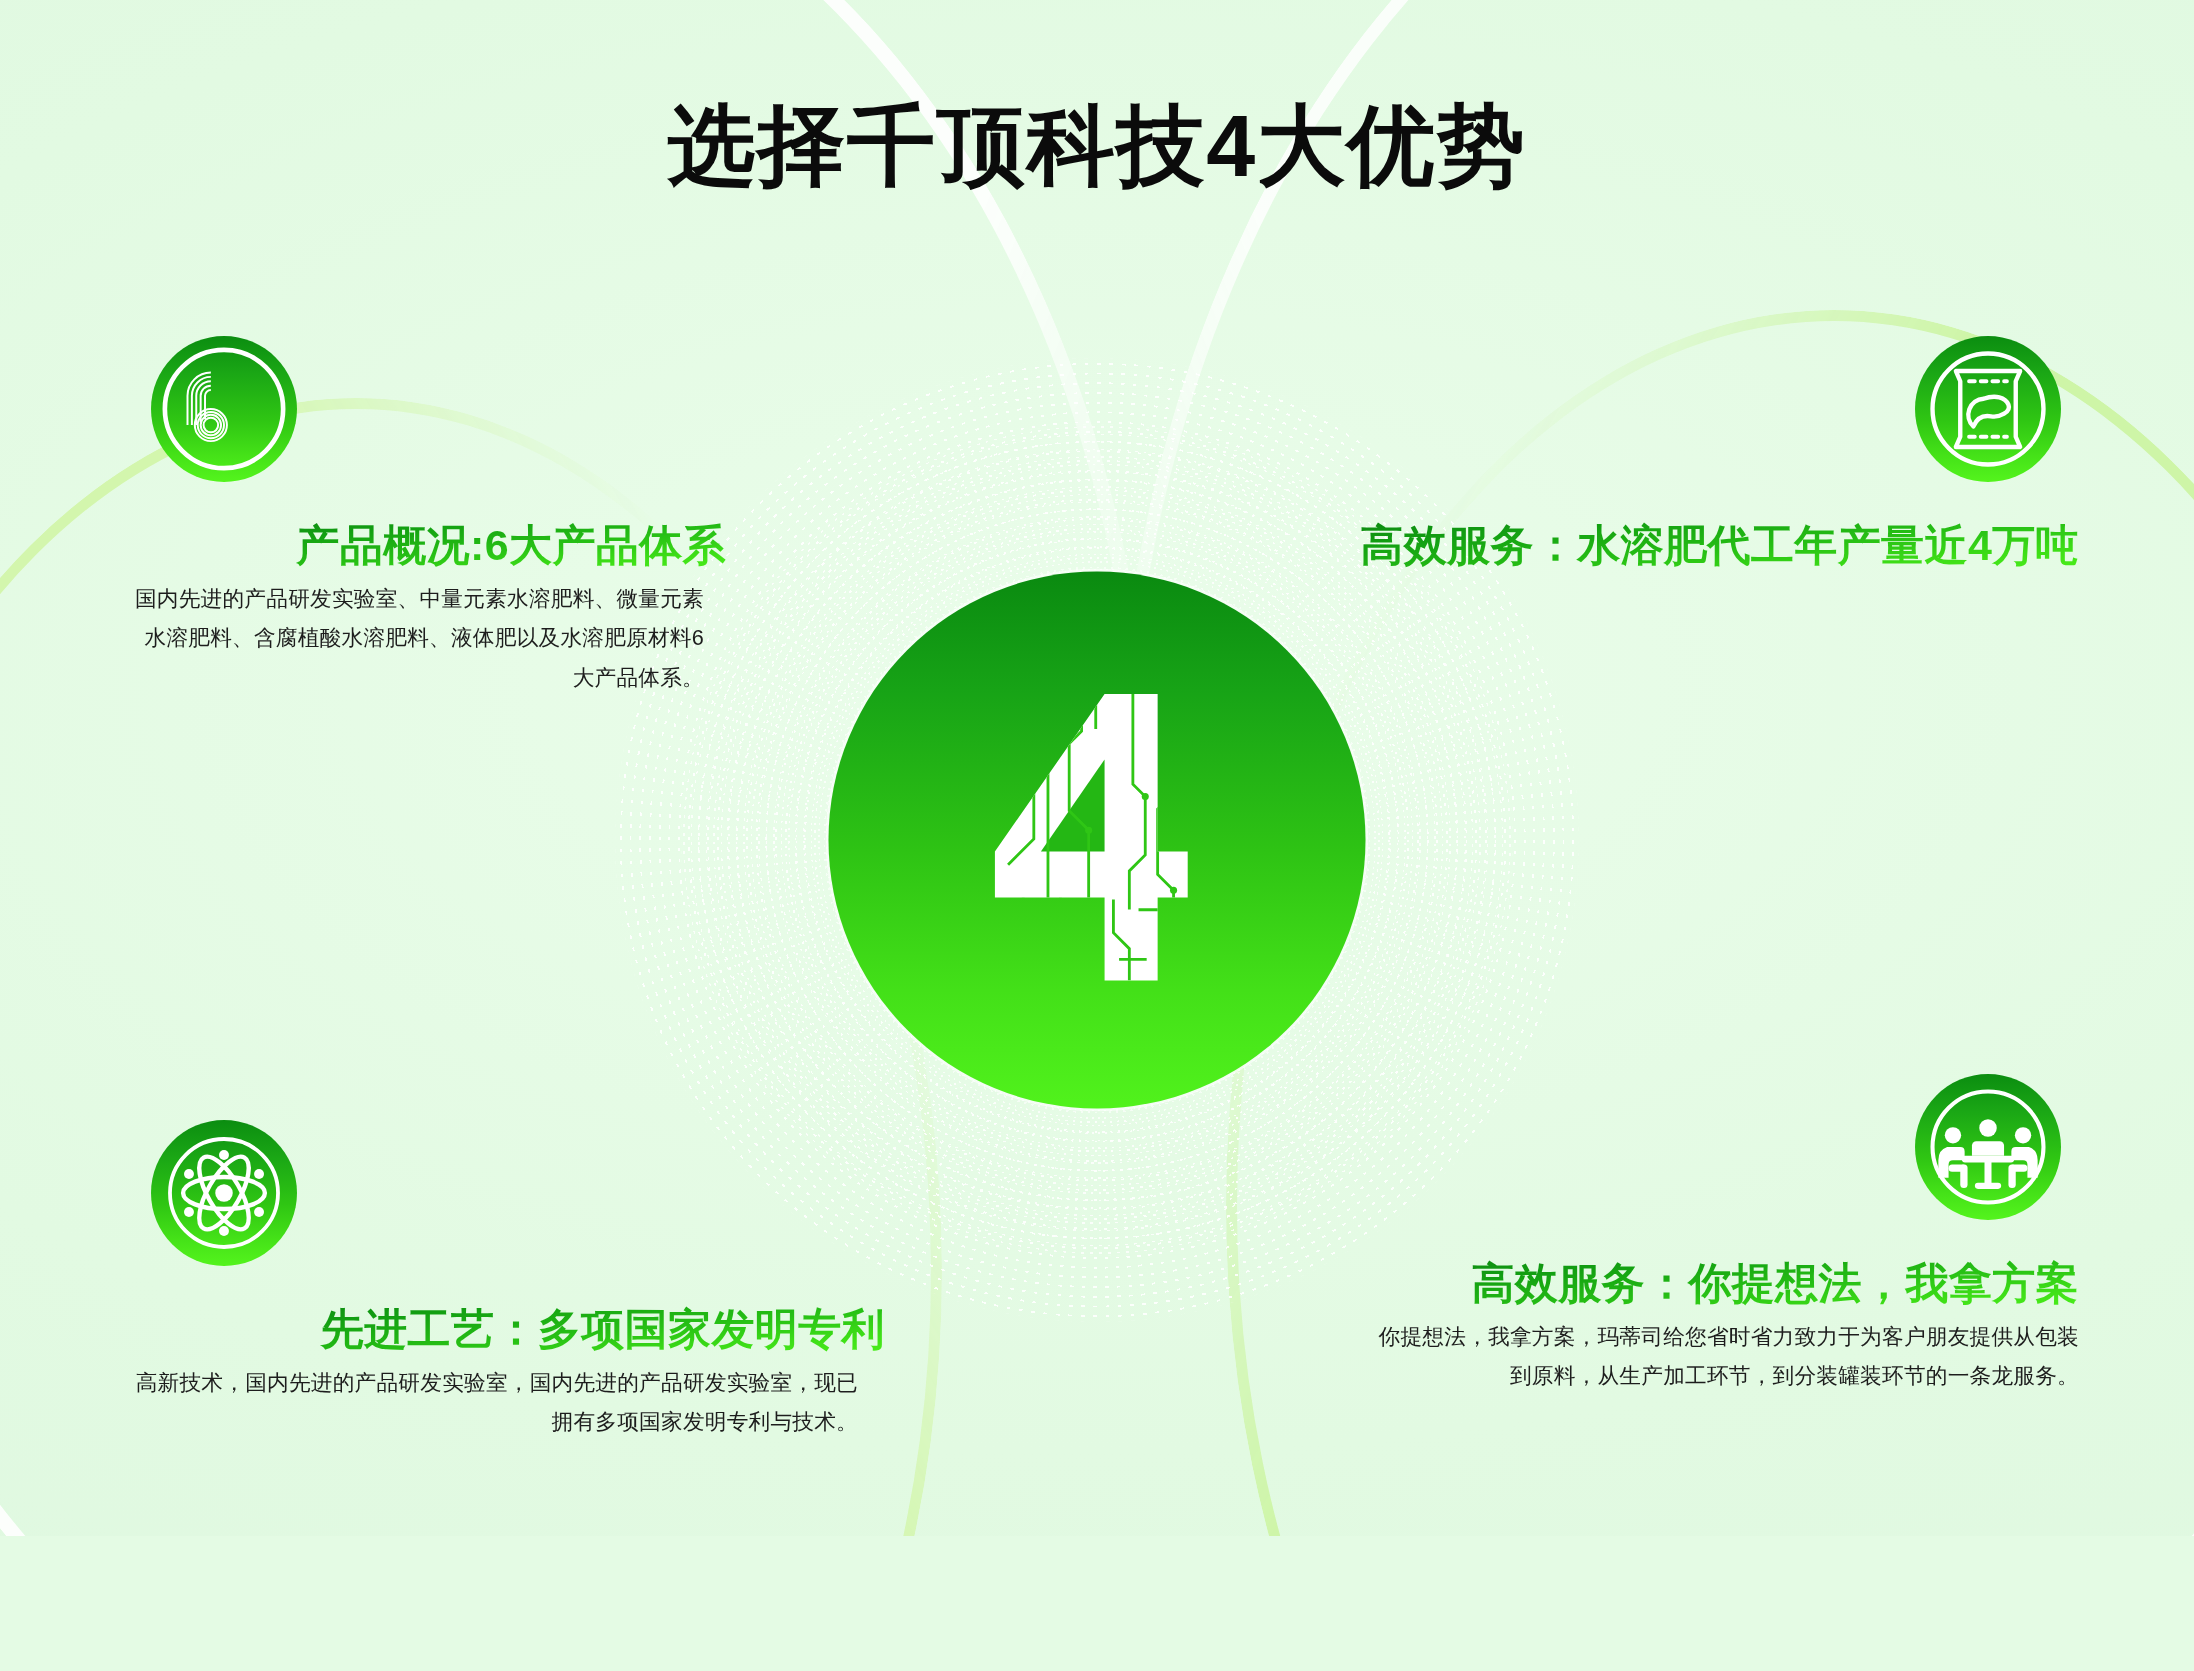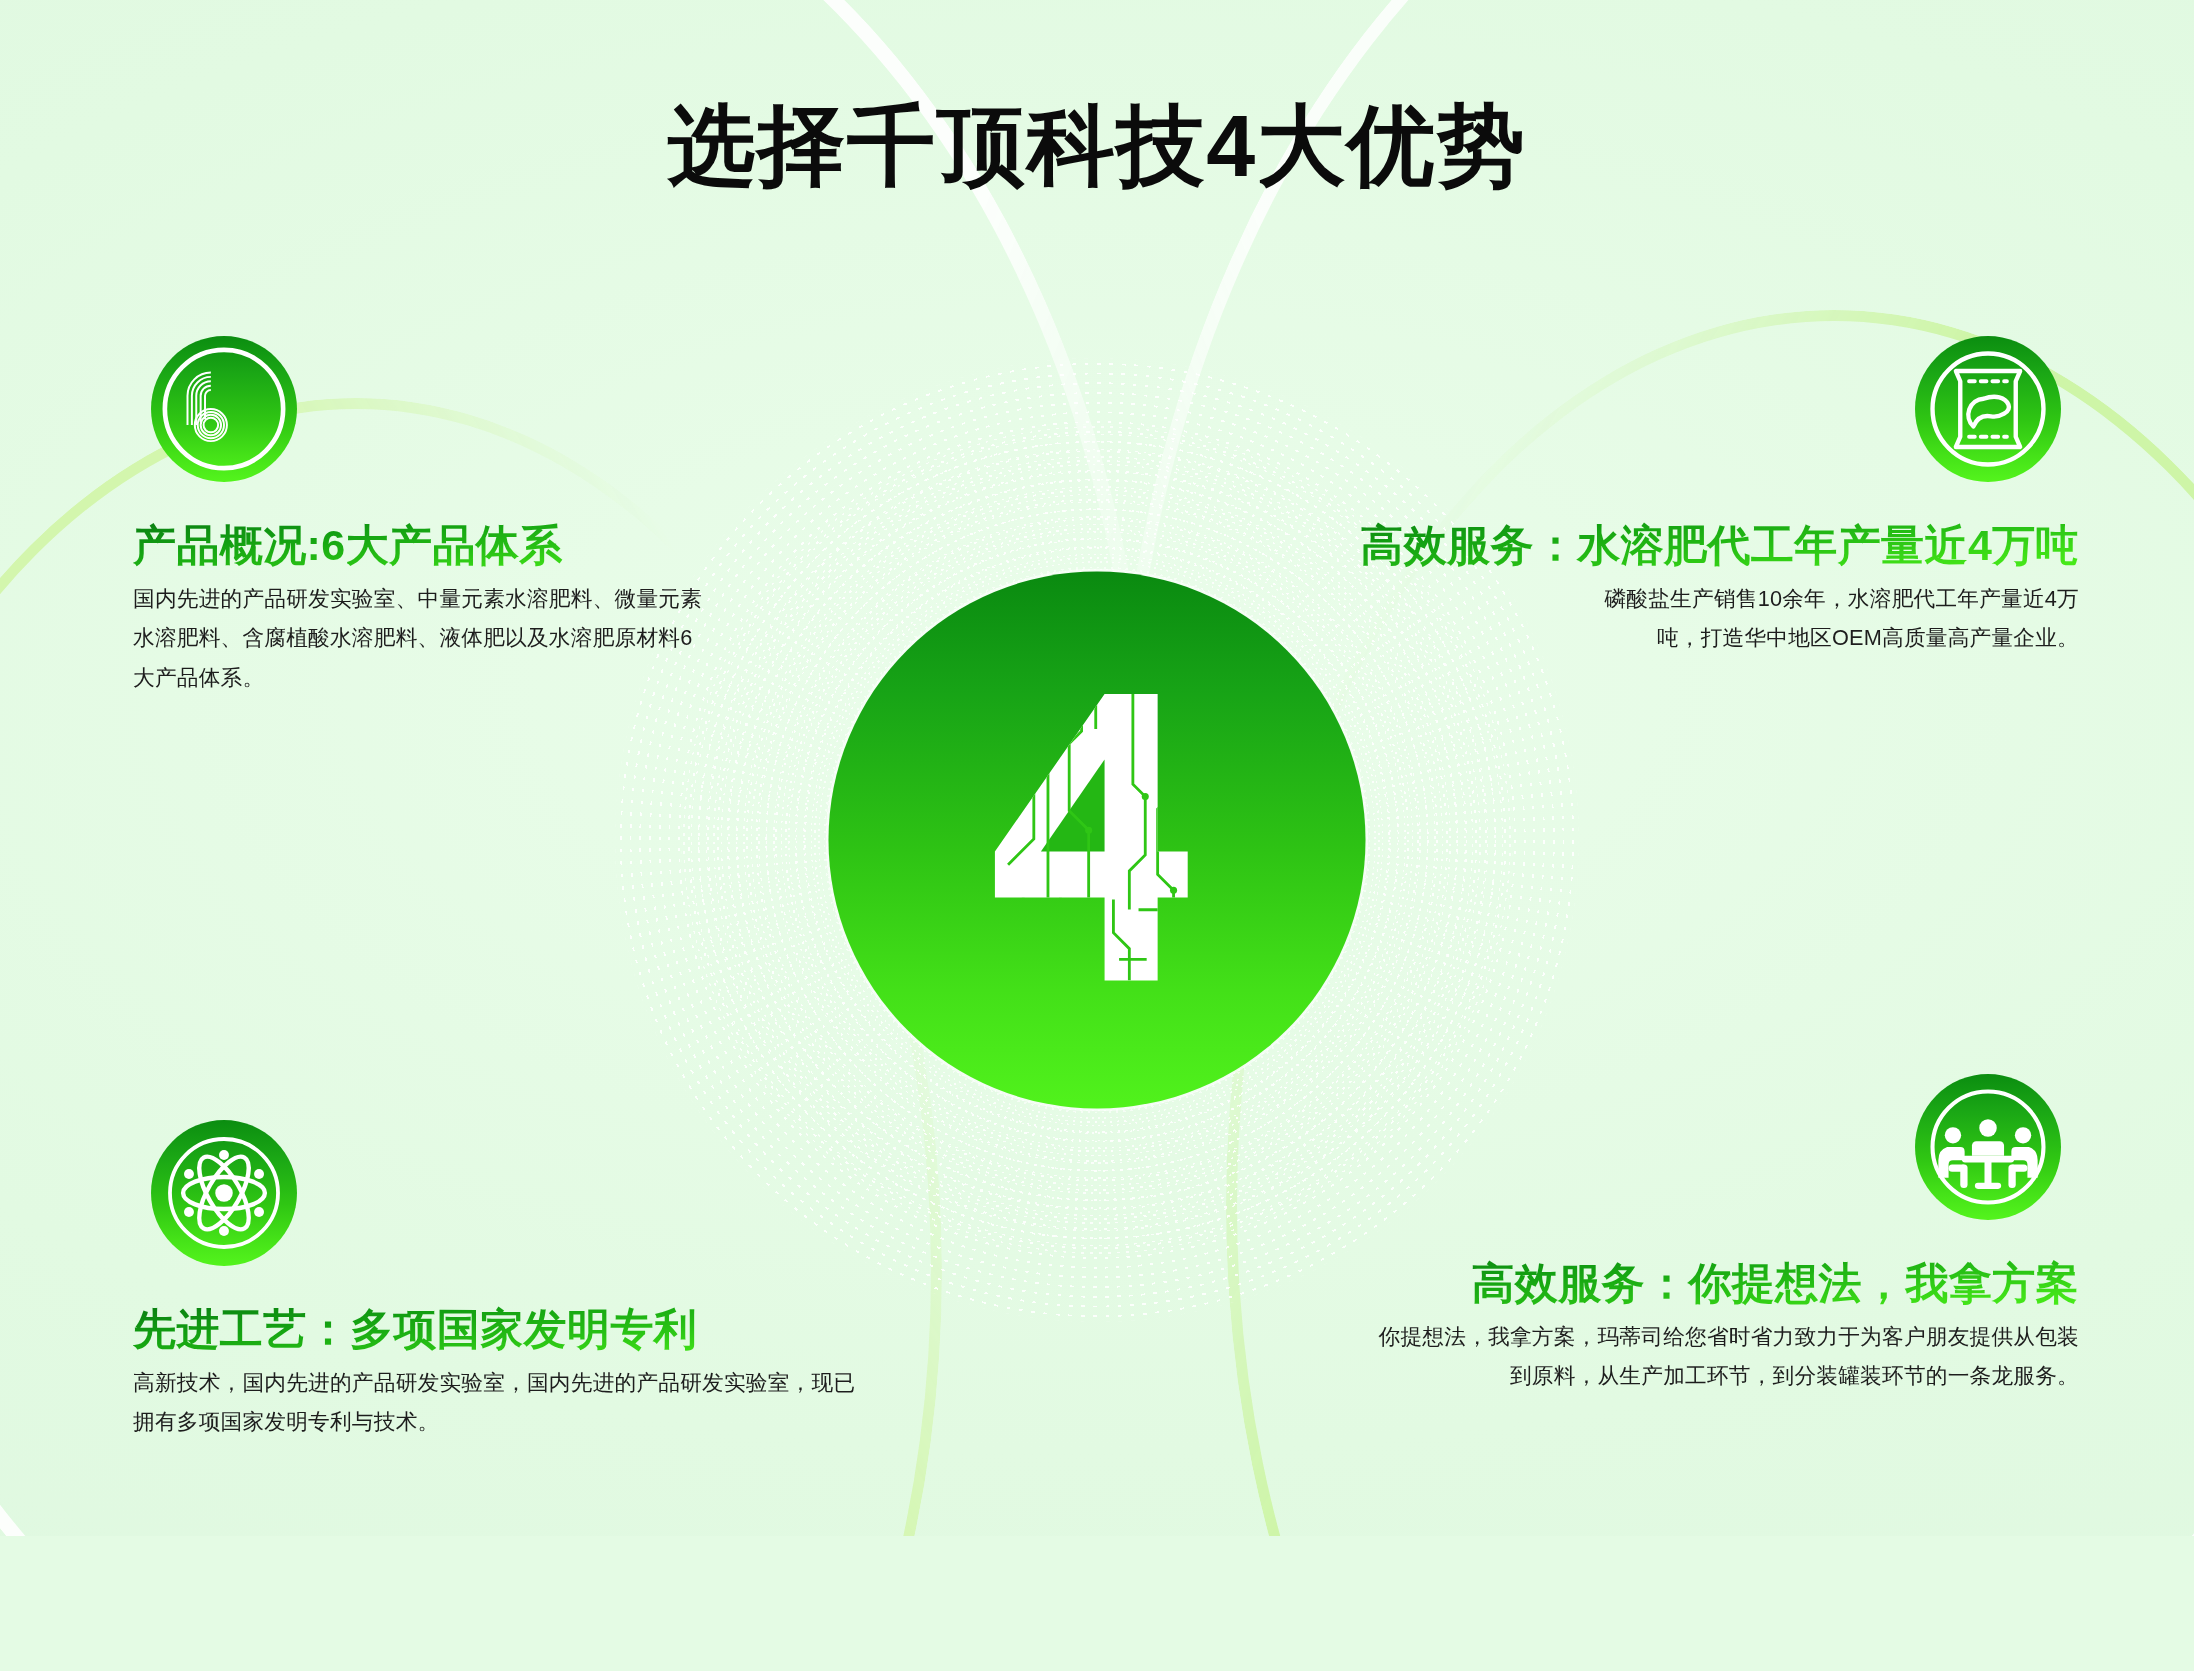--- a/index.html
+++ b/index.html
@@ -122,21 +122,21 @@
     white-space:nowrap;
     background:linear-gradient(175deg,#0a7f12 0%,#13a012 30%,#27c015 60%,#3ddd17 82%,#4bee1b 100%);
     -webkit-background-clip:text;background-clip:text;color:transparent;
     -webkit-text-fill-color:transparent;
     margin:0;
   }
   .f-body{
     font-size:21.7px;line-height:1.82;color:#1d1d1d;margin:9.7px 0 0 0;
     letter-spacing:0.2px;
   }
-  .f-left{text-align:left;}
+  .f-left{text-align:right;}
   .f-right{text-align:right;}
 
   
   #blk-tl{left:133px;top:336px;width:593px;}
   #blk-tl .icon-badge{left:17.7px;top:0;}
   #blk-tl .f-title{margin-top:186px;}
   #blk-tl .f-body{width:571px;}
 
   #blk-tr{right:115px;top:336px;width:862px;}
   #blk-tr .icon-badge{right:17.7px;top:0;}
@@ -245,21 +245,20 @@
         <circle cx="50" cy="50" r="38" fill="none" stroke="#ffffff" stroke-width="3"></circle>
         <path d="M28 24 L72 24 L69 31 L69 69 L72 76 L28 76 L31 69 L31 31 Z" fill="none" stroke="#ffffff" stroke-width="3" stroke-linejoin="round"></path>
         <g stroke="#ffffff" stroke-width="2.6" stroke-linecap="round" stroke-dasharray="4 4">
           <line x1="37" y1="31" x2="63" y2="31"></line>
           <line x1="37" y1="69" x2="63" y2="69"></line>
         </g>
         <path d="M40 62 A11 11 0 0 1 47 43 C55 40 62 42 64 47 C66 52 58 56 52 55 C46 54 42 57 40 62 Z" fill="none" stroke="#ffffff" stroke-width="3" stroke-linejoin="round"></path>
       </svg>
     </div>
     <div class="f-title">高效服务：水溶肥代工年产量近4万吨</div>
-    <div class="f-body">磷酸盐生产销售10余年，水溶肥代工年产量近4万吨，打造华中地区OEM高质量高产量企业。</div>
   </div>
 
   <div class="feature f-left" id="blk-bl">
     <div class="icon-badge">
       <svg viewBox="0 0 100 100" aria-hidden="true">
         <circle cx="50" cy="50" r="37" fill="none" stroke="#ffffff" stroke-width="2.6"></circle>
         <g fill="none" stroke="#ffffff" stroke-width="3" stroke-linecap="round">
           <ellipse cx="50" cy="50" rx="28" ry="11"></ellipse>
           <ellipse cx="50" cy="50" rx="28" ry="11" transform="rotate(60 50 50)"></ellipse>
           <ellipse cx="50" cy="50" rx="28" ry="11" transform="rotate(120 50 50)"></ellipse>

